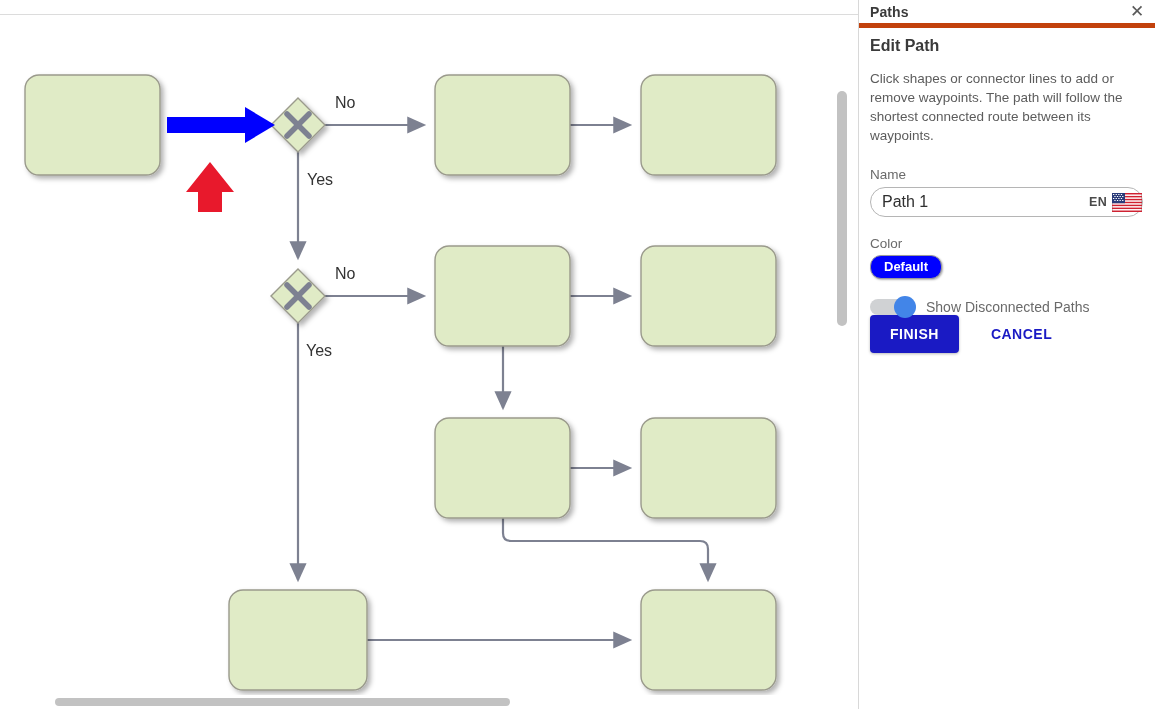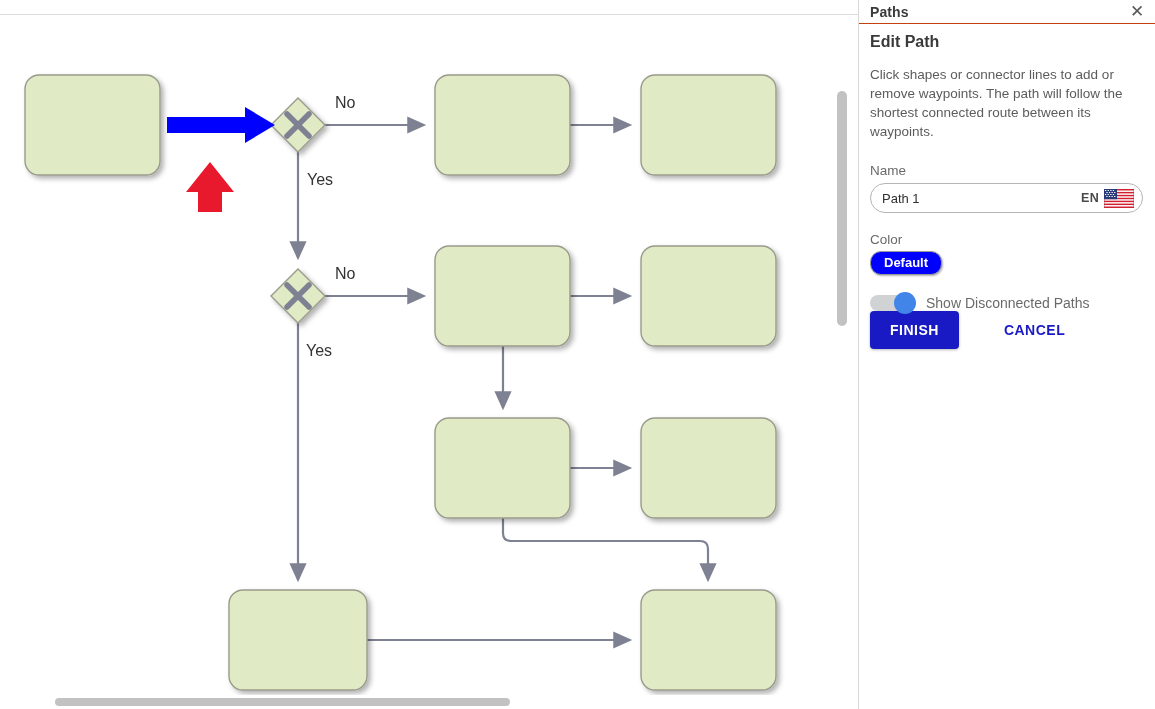--- a/index.html
+++ b/index.html
@@ -68,21 +68,21 @@
     position: absolute;
     left: 858px; top: 0;
     width: 297px; height: 709px;
     background: #ffffff;
     border-left: 1px solid #d8d8d8;
     box-sizing: border-box;
   }
   #panel-header {
     position: relative;
     height: 23px;
-    border-bottom: 1px solid #c2410c;
+    border-bottom: 5px solid #c2410c;
     display: flex;
     align-items: center;
     padding: 0 8px 0 11px;
   }
   #panel-title {
     font-size: 14px;
     font-weight: bold;
     color: #3a3a3a;
     letter-spacing: .1px;
   }
@@ -127,21 +127,21 @@
     align-items: center;
     padding: 0 8px 0 11px;
     box-sizing: border-box;
     width: 273px;
     margin-bottom: 19px;
   }
   #name-input {
     border: none;
     outline: none;
     flex: 1;
-    font-size: 13px;
+    font-size: 16px;
     color: #2f2f2f;
     font-family: "Liberation Sans", sans-serif;
     background: transparent;
     padding: 0;
   }
   #lang-code {
     font-size: 12.5px;
     font-weight: bold;
     color: #4a4a4a;
     margin-right: 5px;
@@ -203,21 +203,21 @@
     font-family: "Liberation Sans", sans-serif;
     box-shadow: 0 1px 3px rgba(0,0,0,.28);
   }
   #cancel-button {
     background: none;
     border: none;
     color: #1a1ac4;
     font-size: 14px;
     font-weight: bold;
     letter-spacing: .5px;
-    margin-left: 39px;
+    margin-left: 26px;
     cursor: pointer;
     font-family: "Liberation Sans", sans-serif;
   }
 
   
   .edge-label {
     font-family: "Liberation Sans", sans-serif;
     font-size: 16px;
     fill: #333333;
   }

